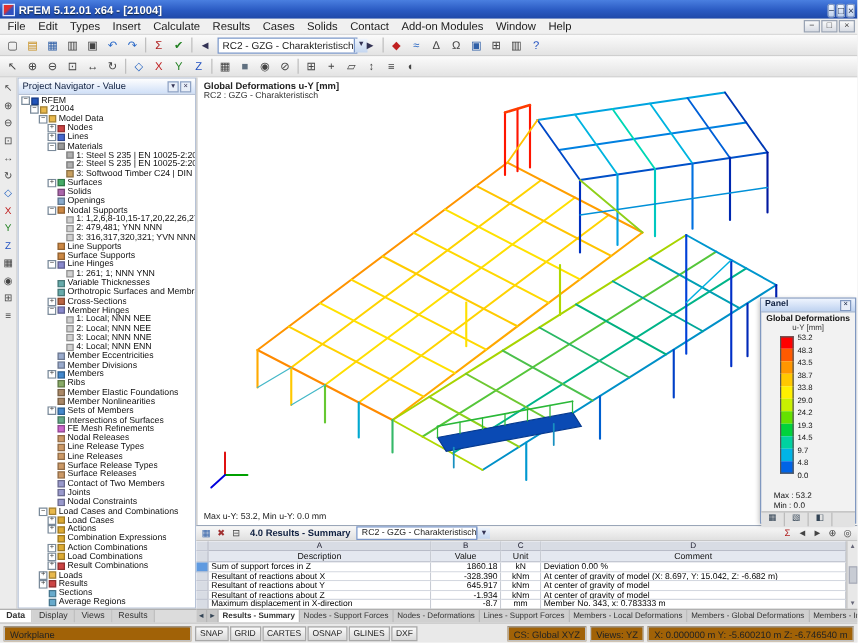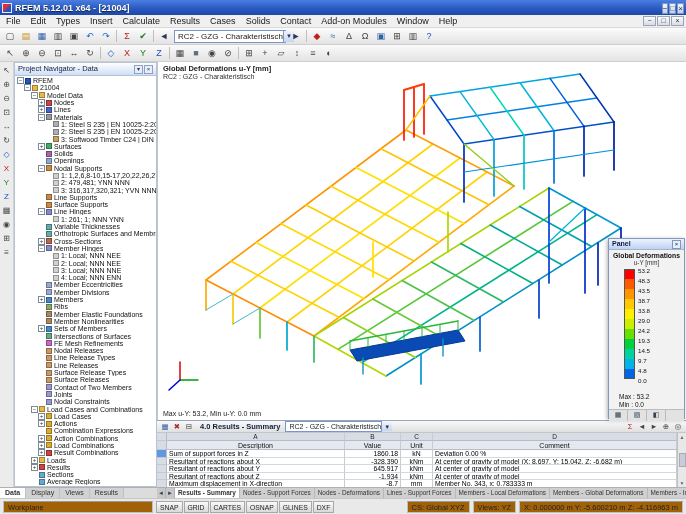--- a/index.html
+++ b/index.html
@@ -190,21 +190,21 @@
     <div class="tb-icon" style="color: rgb(32, 128, 32);">Y</div>
     <div class="tb-icon" style="color: rgb(32, 80, 192);">Z</div>
     <div class="tb-icon">▦</div>
     <div class="tb-icon">◉</div>
     <div class="tb-icon">⊞</div>
     <div class="tb-icon">≡</div>
   </div>
 
 <div class="navigator">
   <div class="nav-header">
-    <span>Project Navigator - Data</span>
+    <span>Project Navigator - Value</span>
     <span id="nav-hbtns" style="margin-left:auto;display:flex">
         <span class="nh-btn">▾</span>
         <span class="nh-btn">×</span>
       </span>
   </div>
   <div class="tree" id="nav-tree">
       <div class="tree-row" style="padding-left: 2px;">
         <span class="exp">−</span>
         <span class="tico" style="background: rgb(34, 85, 187);"></span>
         <span class="tlabel">RFEM</span>
@@ -743,15 +743,15 @@
       <div class="sbtn">SNAP</div>
       <div class="sbtn">GRID</div>
       <div class="sbtn">CARTES</div>
       <div class="sbtn">OSNAP</div>
       <div class="sbtn">GLINES</div>
       <div class="sbtn">DXF</div>
     </span>
   <span class="sb-right">
     <span class="sb-seg">CS: Global XYZ</span>
     <span class="sb-seg">Views: YZ</span>
-    <span class="sb-seg">X: 0.000000 m    Y: -5.600210 m    Z: -4.116963 m</span>
+    <span class="sb-seg">X: 0.000000 m    Y: -5.600210 m    Z: -6.746540 m</span>
   </span>
 </div>
 
 </body></html>

